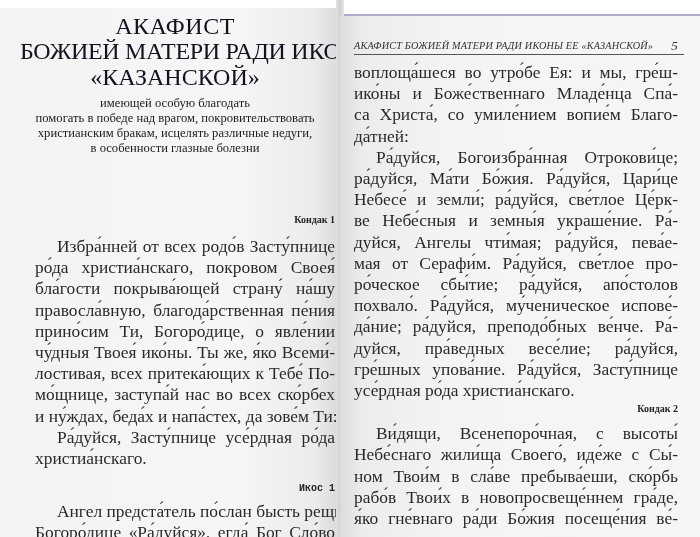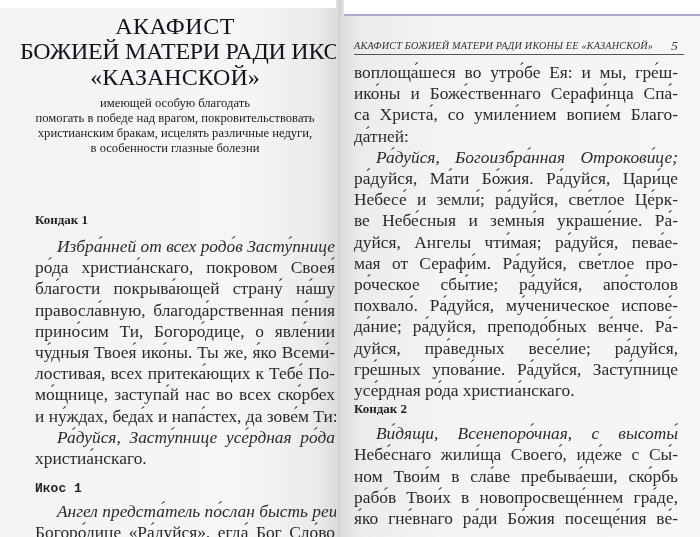--- a/index.html
+++ b/index.html
@@ -35,28 +35,28 @@
 
   
   .title-block { position:absolute; left:20px; width:310px; top:6px; text-align:center; }
   .title-1 { font-size:24px; line-height:24px; letter-spacing:.5px; color:#15121f; }
   .title-2 { font-size:24px; line-height:26px; letter-spacing:-.3px; color:#15121f; white-space:nowrap; }
   .title-3 { font-size:24px; line-height:26px; color:#15121f; }
   .subtitle { margin-top:6px; font-size:12.6px; line-height:15px; color:#222; }
   .subtitle div { white-space:nowrap; }
 
   .left-body { position:absolute; left:35px; width:300px; top:204px; }
-  .heading { text-align:left; font-weight:bold; font-size:13px; line-height:16px; color:#222; }
+  .heading { text-align:right; font-weight:bold; font-size:10px; line-height:16px; color:#222; }
   .para {
     font-size:17.4px; line-height:21.2px; text-align:justify; color:#2a2a2a;
     text-align-last:auto;
   }
   .line { display:block; white-space:nowrap; text-align:justify; text-align-last:justify; }
   .line.last { text-align-last:left; }
-  .indent { padding-left:22px;font-style:italic; }
+  .indent { padding-left:22px; }
 
   
   .running-head {
     position:absolute; left:14px; top:24px; width:330px; height:14px;
     border-bottom:1px solid #555;
     font-size:10.2px; letter-spacing:.2px; color:#333;font-style:italic;
   }
   .running-title { position:absolute; left:0; top:0; white-space:nowrap; }
   .page-number { position:absolute; right:6px; top:-2px; font-size:13px; }
   .right-body { position:absolute; left:14px; width:324px; top:46px; }
@@ -108,21 +108,21 @@
 
   <div class="page page-right">
     <div class="running-head">
       <span class="running-title">АКАФИСТ БОЖИЕЙ МАТЕРИ РАДИ ИКОНЫ ЕЕ «КАЗАНСКОЙ»</span>
       <span class="page-number">5</span>
     </div>
 
     <div class="right-body">
       <div class="para">
         <span class="line">воплоща́шеся во утро́бе Ея: и мы, гре́ш-</span>
-        <span class="line">ико́ны и Боже́ственнаго Серафи́нца Спа́-</span>
+        <span class="line">ико́ны и Боже́ственнаго Младе́нца Спа́-</span>
         <span class="line">са Христа́, со умиле́нием вопие́м Благо-</span>
         <span class="line last">да́тней:</span>
       </div>
       <div class="para">
         <span class="line indent">Ра́дуйся, Богоизбра́нная Отрокови́це;</span>
         <span class="line">ра́дуйся, Ма́ти Бо́жия. Ра́дуйся, Цари́це</span>
         <span class="line">Небесе́ и земли́; ра́дуйся, све́тлое Це́рк-</span>
         <span class="line">ве Небе́сныя и земны́я украше́ние. Ра́-</span>
         <span class="line">дуйся, Ангелы чти́мая; ра́дуйся, пева́е-</span>
         <span class="line">мая от Серафи́м. Ра́дуйся, све́тлое про-</span>

